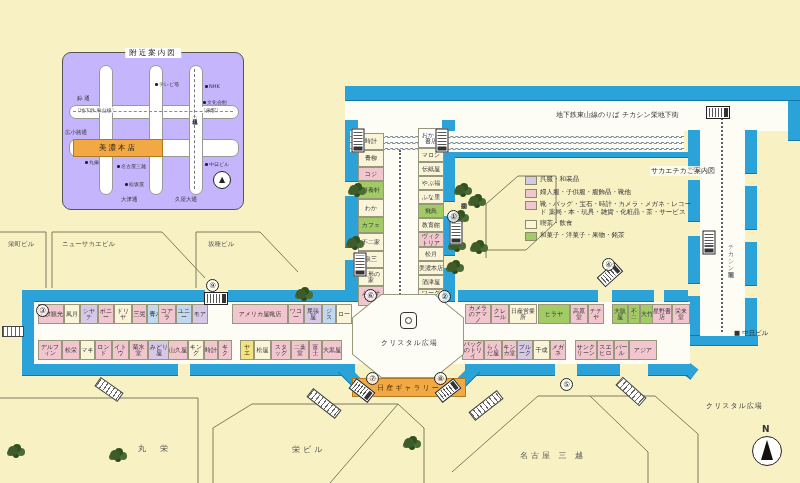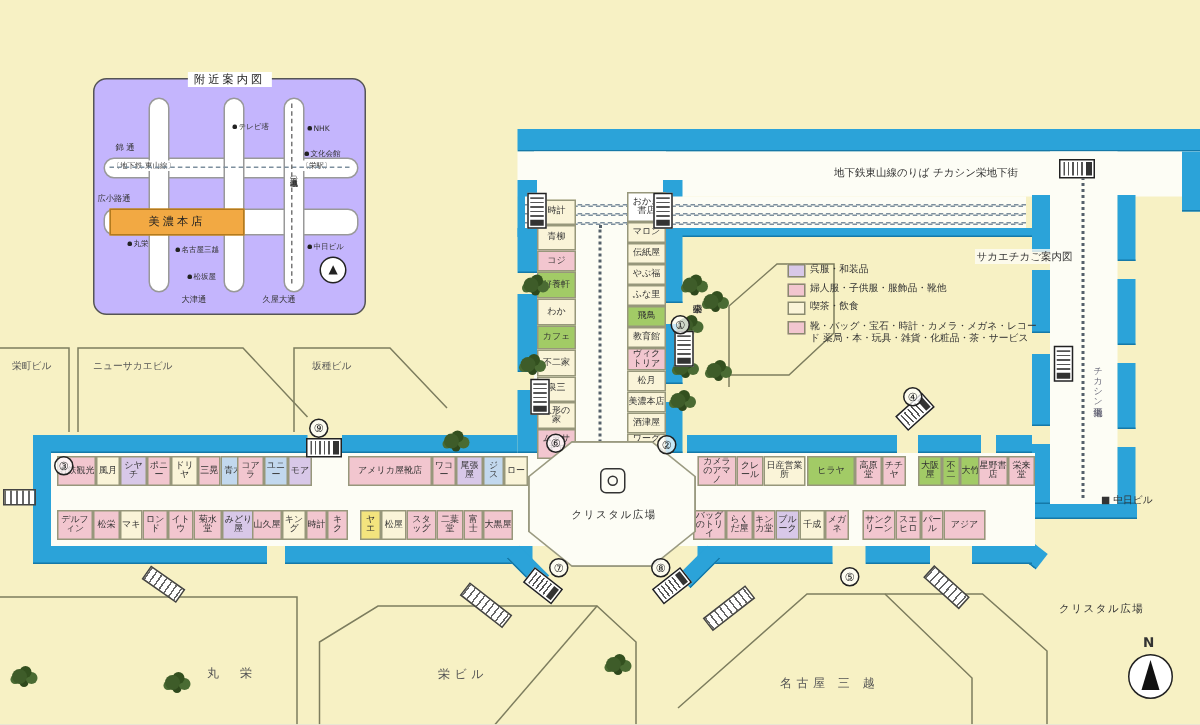--- a/index.html
+++ b/index.html
@@ -391,20 +391,23 @@
       <div class="shop" style="background: rgb(242, 198, 207); width: 26px;">
         <span class="tx">アジア</span>
       </div>
     </div>
 
   <div class="plaza-o" style="left:352px;top:294px;width:112px;height:84px">
     <div class="plaza-i"></div>
   </div>
   <div class="fountain" style="left:400px;top:312px"></div>
   <div class="lab" style="left:381px;top:338px;letter-spacing:1px">クリスタル広場</div>
+  <div class="nissan" style="left:352px;top:378px;width:112px;height:17px">
+    <span style="letter-spacing:2px">日産ギャラリー</span>
+  </div>
   <div class="blue" style="left:338px;top:372px;width:28px;height:12px;transform:rotate(45deg)"></div>
   <div class="blue" style="left:452px;top:372px;width:28px;height:12px;transform:rotate(-45deg)"></div>
   <div class="esc" style="left:350px;top:384px;transform:rotate(38deg)"></div>
   <div class="esc" style="left:436px;top:384px;transform:rotate(-38deg)"></div>
   <div class="stairs" style="left:306px;top:398px;width:34px;transform:rotate(38deg)"></div>
   <div class="stairs" style="left:468px;top:400px;width:34px;transform:rotate(-38deg)"></div>
   <div class="stairs" style="left:95px;top:384px;width:26px;transform:rotate(35deg)"></div>
 
   <div class="esc" style="left:204px;top:292px"></div>
   <div class="esc" style="left:598px;top:268px;transform:rotate(-42deg)"></div>
@@ -436,26 +439,30 @@
   <div class="legend">
       <div class="legend-item">
         <span class="sw" style="background: rgb(216, 200, 232);"></span>
         <span class="tx">呉服・和装品</span>
       </div>
       <div class="legend-item">
         <span class="sw" style="background: rgb(242, 198, 207);"></span>
         <span class="tx">婦人服・子供服・服飾品・靴他</span>
       </div>
       <div class="legend-item">
+        <span class="sw" style="background: rgb(242, 198, 207);"></span>
+        <span class="tx">靴・バッグ・宝石・時計・カメラ・メガネ・レコード 薬局・本・玩具・雑貨・化粧品・茶・サービス</span>
+      </div>
+      <div class="legend-item">
         <span class="sw" style="background: rgb(250, 244, 216);"></span>
         <span class="tx">喫茶・飲食</span>
       </div>
       <div class="legend-item">
-        <span class="sw" style="background: rgb(242, 198, 207);"></span>
-        <span class="tx">靴・バッグ・宝石・時計・カメラ・メガネ・レコード 薬局・本・玩具・雑貨・化粧品・茶・サービス</span>
+        <span class="sw" style="background: rgb(162, 203, 102);"></span>
+        <span class="tx">和菓子・洋菓子・果物・銘茶</span>
       </div>
     </div>
 
   <div class="lab big" style="left:138px;top:443px">丸　栄</div>
   <div class="lab big" style="left:292px;top:444px">栄ビル</div>
   <div class="lab big" style="left:520px;top:450px">名古屋 三 越</div>
   <div class="lab" style="left:8px;top:240px;font-size:6.5px;color:#555">栄町ビル</div>
   <div class="lab" style="left:62px;top:240px;font-size:6.5px;color:#555">ニューサカエビル</div>
   <div class="lab" style="left:208px;top:240px;font-size:6.5px;color:#555">坂種ビル</div>
   <div class="lab" style="left:706px;top:401px;letter-spacing:1px">クリスタル広場</div>

